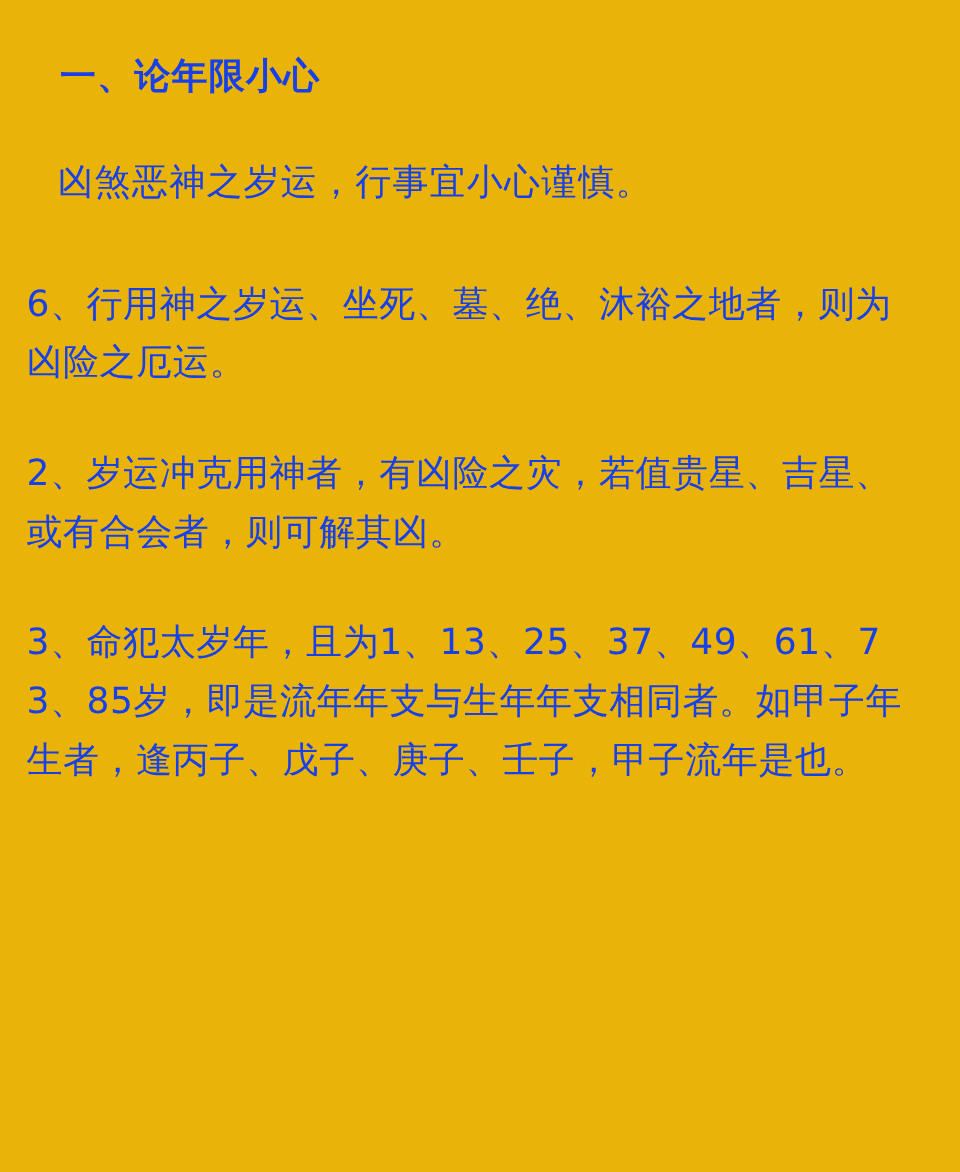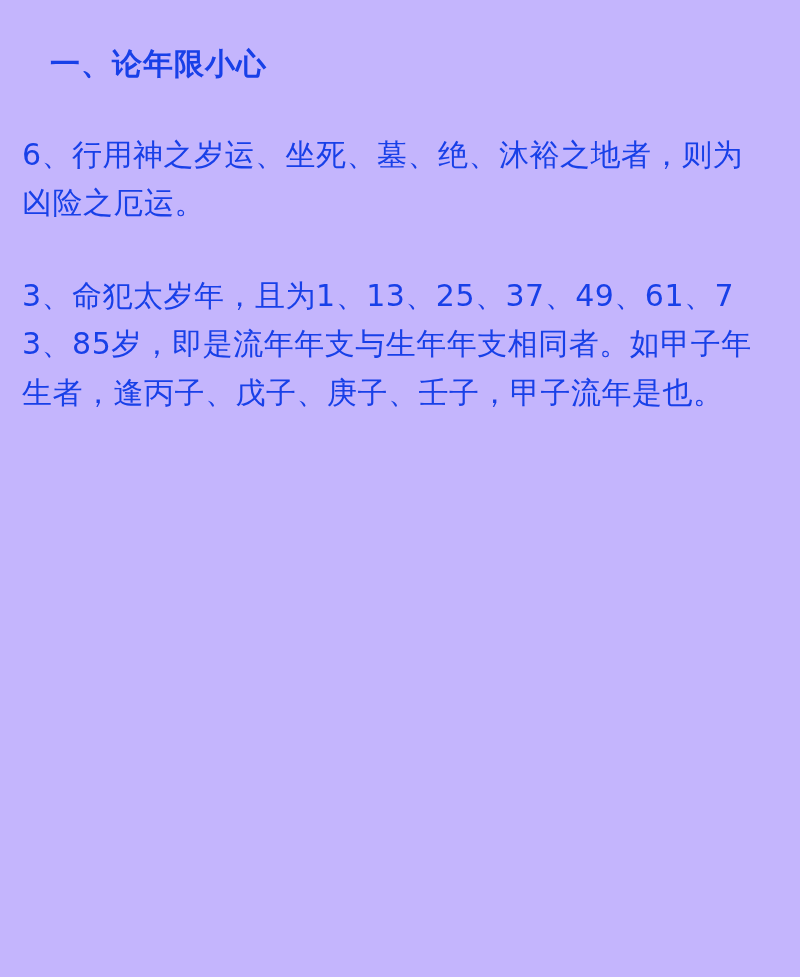--- a/index.html
+++ b/index.html
@@ -11,21 +11,21 @@
     height: 977px;
     background: #ffffff;
     font-family: "DejaVu Sans", "Liberation Sans", sans-serif;
     overflow: hidden;
   }
   .page {
     width: 800px;
     height: 977px;
     box-sizing: border-box;
     padding: 44px 30px 10px 22px;
-    background: #c4b5fd;
+    background: #eab308;
     position: relative;
   }
   .heading {
     color: #1840e8;
     font-size: 30px;
     line-height: 1.35;
     letter-spacing: 1px;
     margin: 0 0 46px 28px;
     white-space: pre-wrap;
   }
@@ -50,19 +50,21 @@
     margin-bottom: 0;
   }
 </style>
 </head>
 <body>
 
 <div class="page">
 
   <h1 class="heading">一、论年限小心</h1>
 
+  <p class="lead">凶煞恶神之岁运，行事宜小心谨慎。</p>
 
   <p class="para">6、行用神之岁运、坐死、墓、绝、沐裕之地者，则为凶险之厄运。</p>
 
+  <p class="para">2、岁运冲克用神者，有凶险之灾，若值贵星、吉星、或有合会者，则可解其凶。</p>
 
   <p class="para">3、命犯太岁年，且为1、13、25、37、49、61、73、85岁，即是流年年支与生年年支相同者。如甲子年生者，逢丙子、戊子、庚子、壬子，甲子流年是也。</p>
 
 </div>
 
 </body></html>

